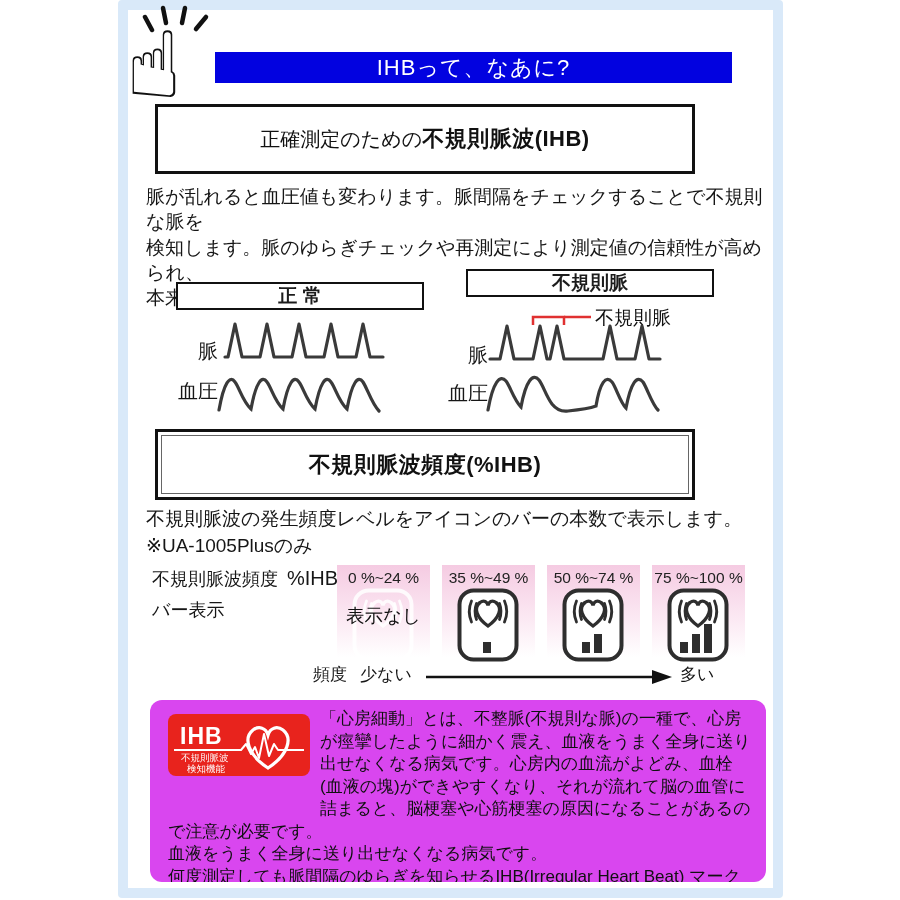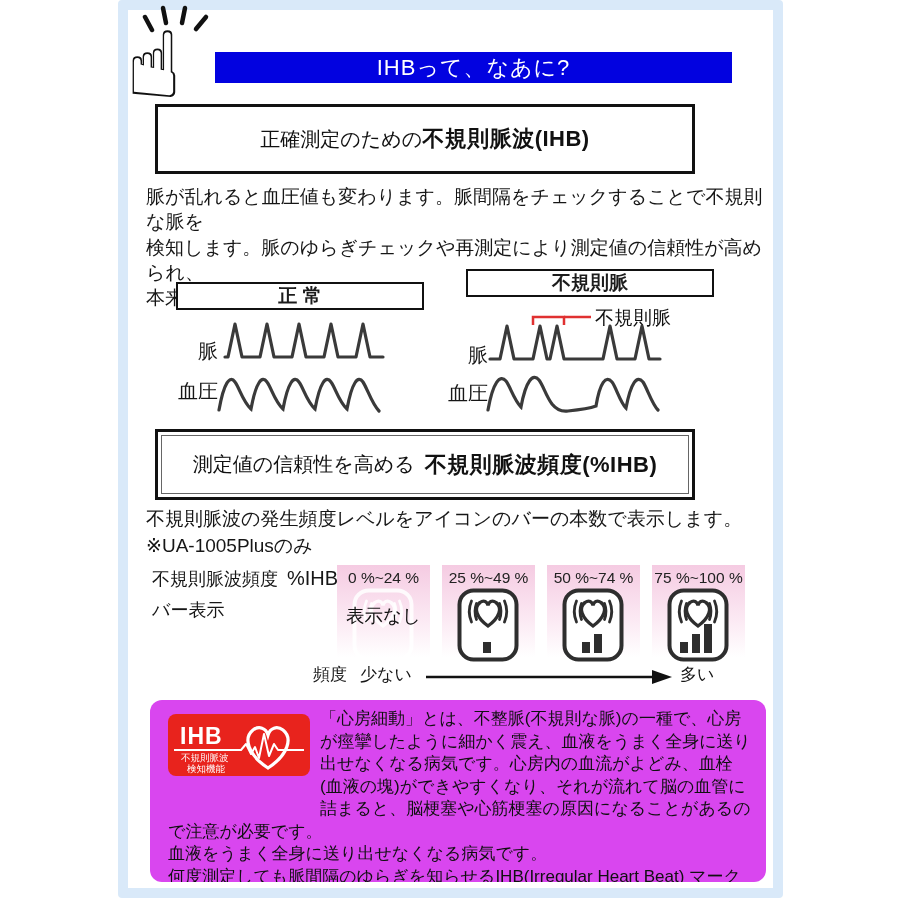--- a/index.html
+++ b/index.html
@@ -118,21 +118,20 @@
   <line x1="116" y1="19" x2="143" y2="19" stroke="#e03131" stroke-width="2.5"></line>
   <text x="147" y="26" font-size="19" fill="#111">不規則脈</text>
   <text x="40" y="64" text-anchor="end" font-size="20" fill="#161616">脈</text>
   <path d="M42,61 H52 l7,-33 l7,33 H85 l7,-33 l7,33 H102 l7,-33 l7,33 H155 l7,-33 l7,33 H187 l7,-33 l7,33 H212" fill="none" stroke="#3a3a3a" stroke-width="3.2" stroke-linejoin="round" stroke-linecap="round"></path>
   <text x="40" y="102" text-anchor="end" font-size="20" fill="#161616">血圧</text>
   <path d="M40,112 C45,84 52,76 58,83 C62,88 66,102 73,109 C78,82 85,75 91,82 C95,87 98,98 104,106 C108,111 113,114 120,113 C130,112 140,111 148,108 C152,84 158,77 164,84 C168,89 172,104 178,110 C183,84 189,77 195,84 C199,90 204,106 210,112" fill="none" stroke="#3a3a3a" stroke-width="3.2" stroke-linecap="round"></path>
 </svg>
 
 <div id="hbox2" class="abs hbox">
   <div class="inner">
-    <span class="h-prefix">測定値の信頼性を高める</span>
     <span class="h-main">不規則脈波頻度(%IHB)</span>
   </div>
 </div>
 
 <div id="para2" class="abs para">不規則脈波の発生頻度レベルをアイコンのバーの本数で表示します。<br>※UA-1005Plusのみ</div>
 
 <div id="freq-l1" class="abs">
   <span>不規則脈波頻度</span><span class="small">%IHB=</span>
 </div>
 <div id="freq-l2" class="abs">バー表示</div>
@@ -148,21 +147,21 @@
         <path d="M19.5,15.5 Q16.5,23.5 19.5,31.5" stroke-width="2.8"></path>
         <path d="M47.5,13 Q52,23.5 47.5,34" stroke-width="2.8"></path>
         <path d="M42.5,15.5 Q45.5,23.5 42.5,31.5" stroke-width="2.8"></path>
       </g>
     </svg>
   </div>
   <div class="none-label">表示なし</div>
 </div>
 
 <div id="lvl1" class="abs lvl">
-  <div class="range">25 %~49 %</div>
+  <div class="range">35 %~49 %</div>
   <div class="iconwrap">
     <svg width="62" height="74" viewBox="0 0 62 74">
       <rect x="2.5" y="2.5" width="57" height="69" rx="14" fill="#fff" stroke="#2e2e2e" stroke-width="4"></rect>
       <g stroke="#2e2e2e" fill="none" stroke-linecap="round">
         <path d="M31,38 C19.5,29.5 16,19.5 23,14.5 C27,11.5 30.3,13.8 31,17.5 C31.7,13.8 35,11.5 39,14.5 C46,19.5 42.5,29.5 31,38 Z" stroke-width="3.4"></path>
         <path d="M14.5,13 Q10,23.5 14.5,34" stroke-width="2.8"></path>
         <path d="M19.5,15.5 Q16.5,23.5 19.5,31.5" stroke-width="2.8"></path>
         <path d="M47.5,13 Q52,23.5 47.5,34" stroke-width="2.8"></path>
         <path d="M42.5,15.5 Q45.5,23.5 42.5,31.5" stroke-width="2.8"></path>
       </g>

